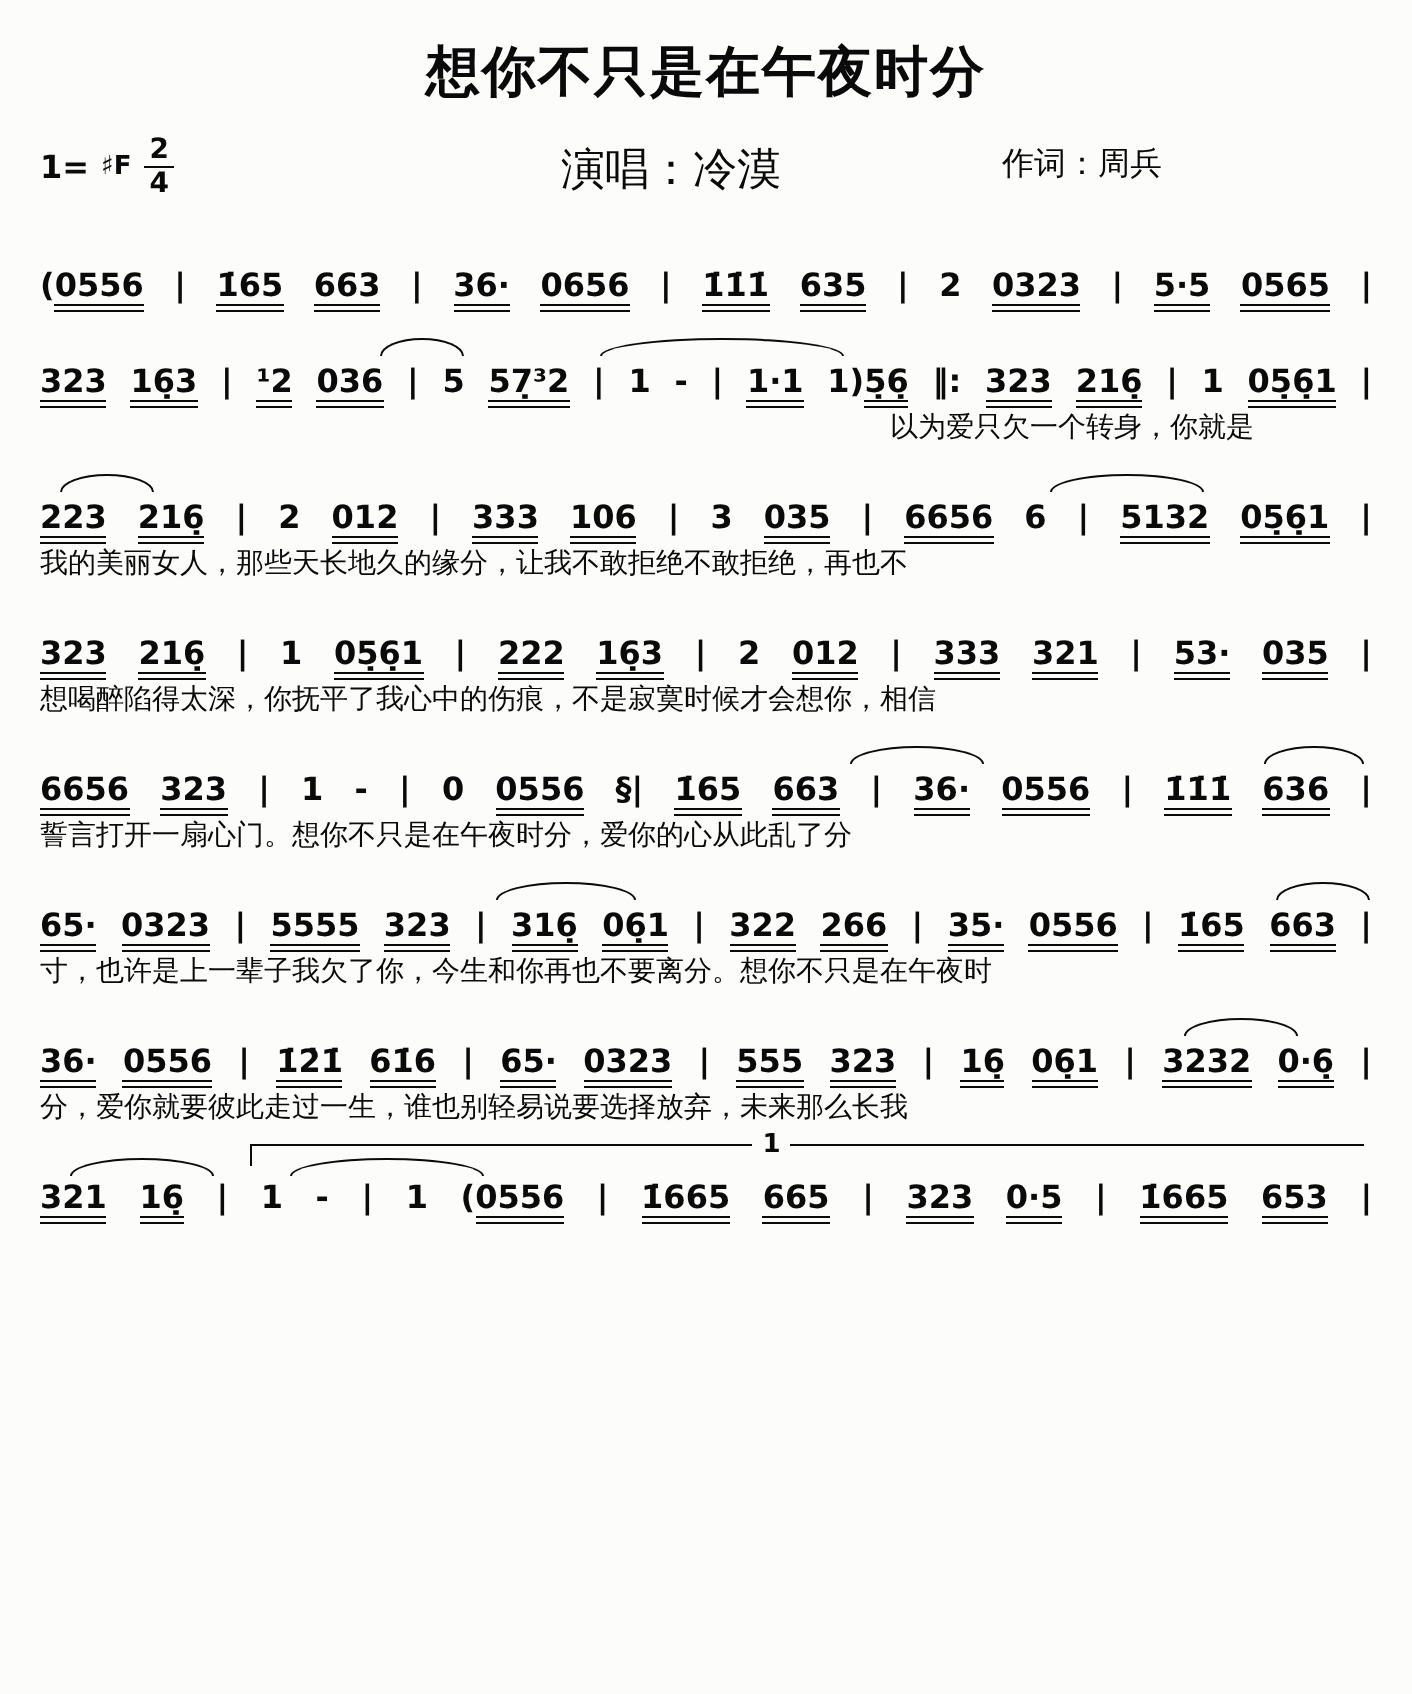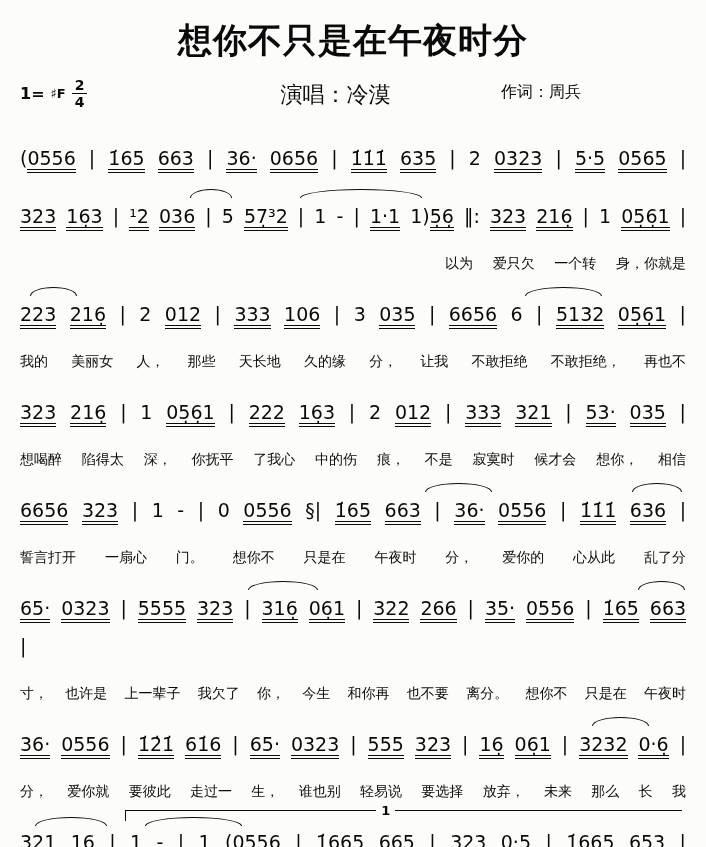--- a/index.html
+++ b/index.html
@@ -5,41 +5,41 @@
   html,body{margin:0;padding:0;}
   body{
     width:706px;min-height:847px;background:#fcfcfb;color:#0a0a0a;
     font-family:"DejaVu Sans","Liberation Sans",sans-serif;
     position:relative;overflow:hidden;
   }
   .page{padding:8px 20px 10px 20px;}
   
   .title{
     text-align:center;font-family:"DejaVu Serif","Liberation Serif",serif;
-    font-weight:bold;font-size:34px;letter-spacing:1px;margin-top:10px;
+    font-weight:bold;font-size:27px;letter-spacing:1px;margin-top:10px;
   }
   .head-row{display:flex;align-items:flex-start;margin-top:14px;}
   .keysig{width:150px;font-size:16px;font-weight:bold;display:flex;align-items:center;gap:6px;}
   .keysig .sharp{font-size:13px;vertical-align:super;}
   .frac{display:inline-flex;flex-direction:column;align-items:center;line-height:1;font-size:14px;font-weight:bold;}
   .frac .top{border-bottom:1px solid #0a0a0a;padding:0 3px 1px;}
   .frac .bot{padding-top:1px;}
   .performer{flex:1;text-align:center;font-family:"DejaVu Serif","Liberation Serif",serif;font-size:22px;padding-top:2px;}
   .credits{width:185px;font-family:"DejaVu Serif","Liberation Serif",serif;font-size:16px;line-height:1.75;}
   
   .score{margin-top:16px;}
   .system{position:relative;padding-top:13px;margin-bottom:7px;}
   .notation{
-    font-weight:normal;font-size:19px;line-height:38px;white-space:normal;
+    font-weight:bold;font-size:16px;line-height:28px;white-space:normal;
     text-align:justify;text-align-last:justify;word-spacing:4px;
   }
   .beam{border-bottom:4px double #0a0a0a;padding-bottom:0px;}
   .lyrics{
-    display:flex;justify-content:space-between;align-items:baseline;
-    font-size:14px;margin-top:20px;min-height:20px;
+    display:flex;align-items:baseline;
+    font-size:14px;margin-top:0;min-height:20px;
   }
   .ly2{margin-left:425px;}
   .arc{
     position:absolute;top:5px;height:8px;
     border:1.5px solid #0a0a0a;border-bottom:none;
     border-radius:100% 100% 0 0 / 200% 200% 0 0;
   }
   .volta{position:absolute;top:0;height:10px;border-top:1.4px solid #0a0a0a;border-left:1.4px solid #0a0a0a;}
   .vlabel{position:absolute;top:-8px;background:#fcfcfb;padding:0 5px;font-size:13px;font-weight:bold;}
 </style>

